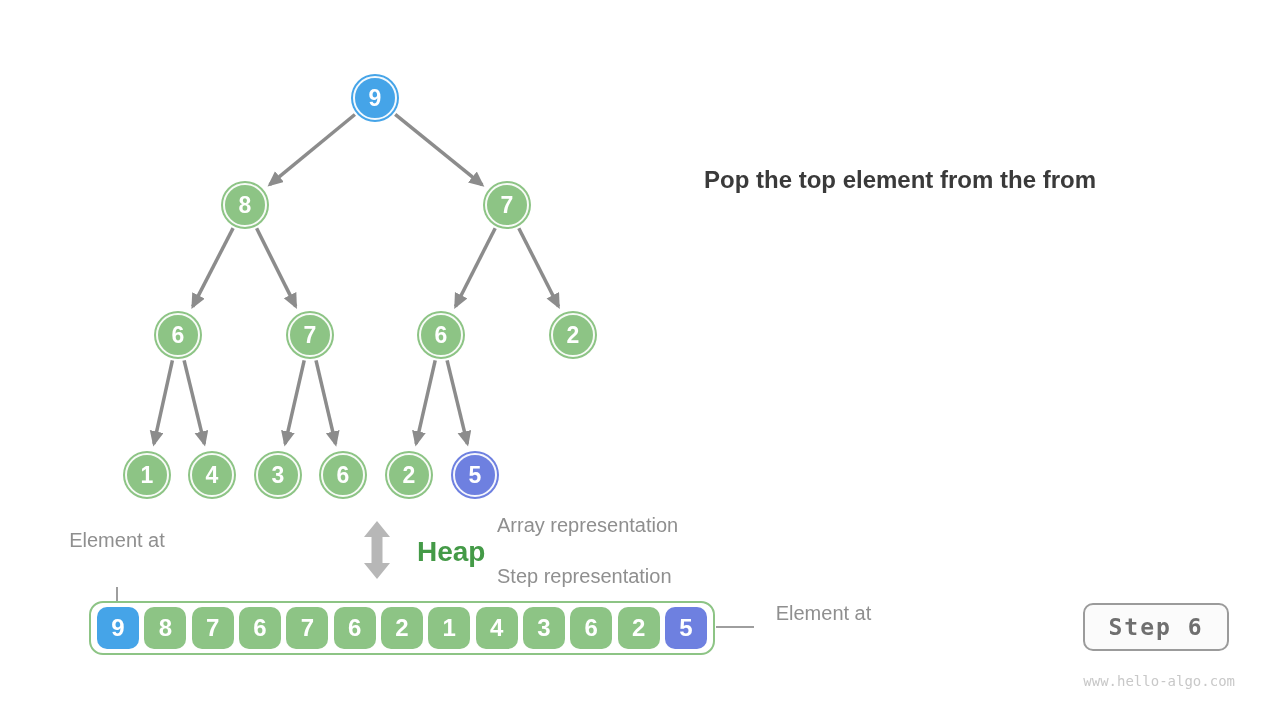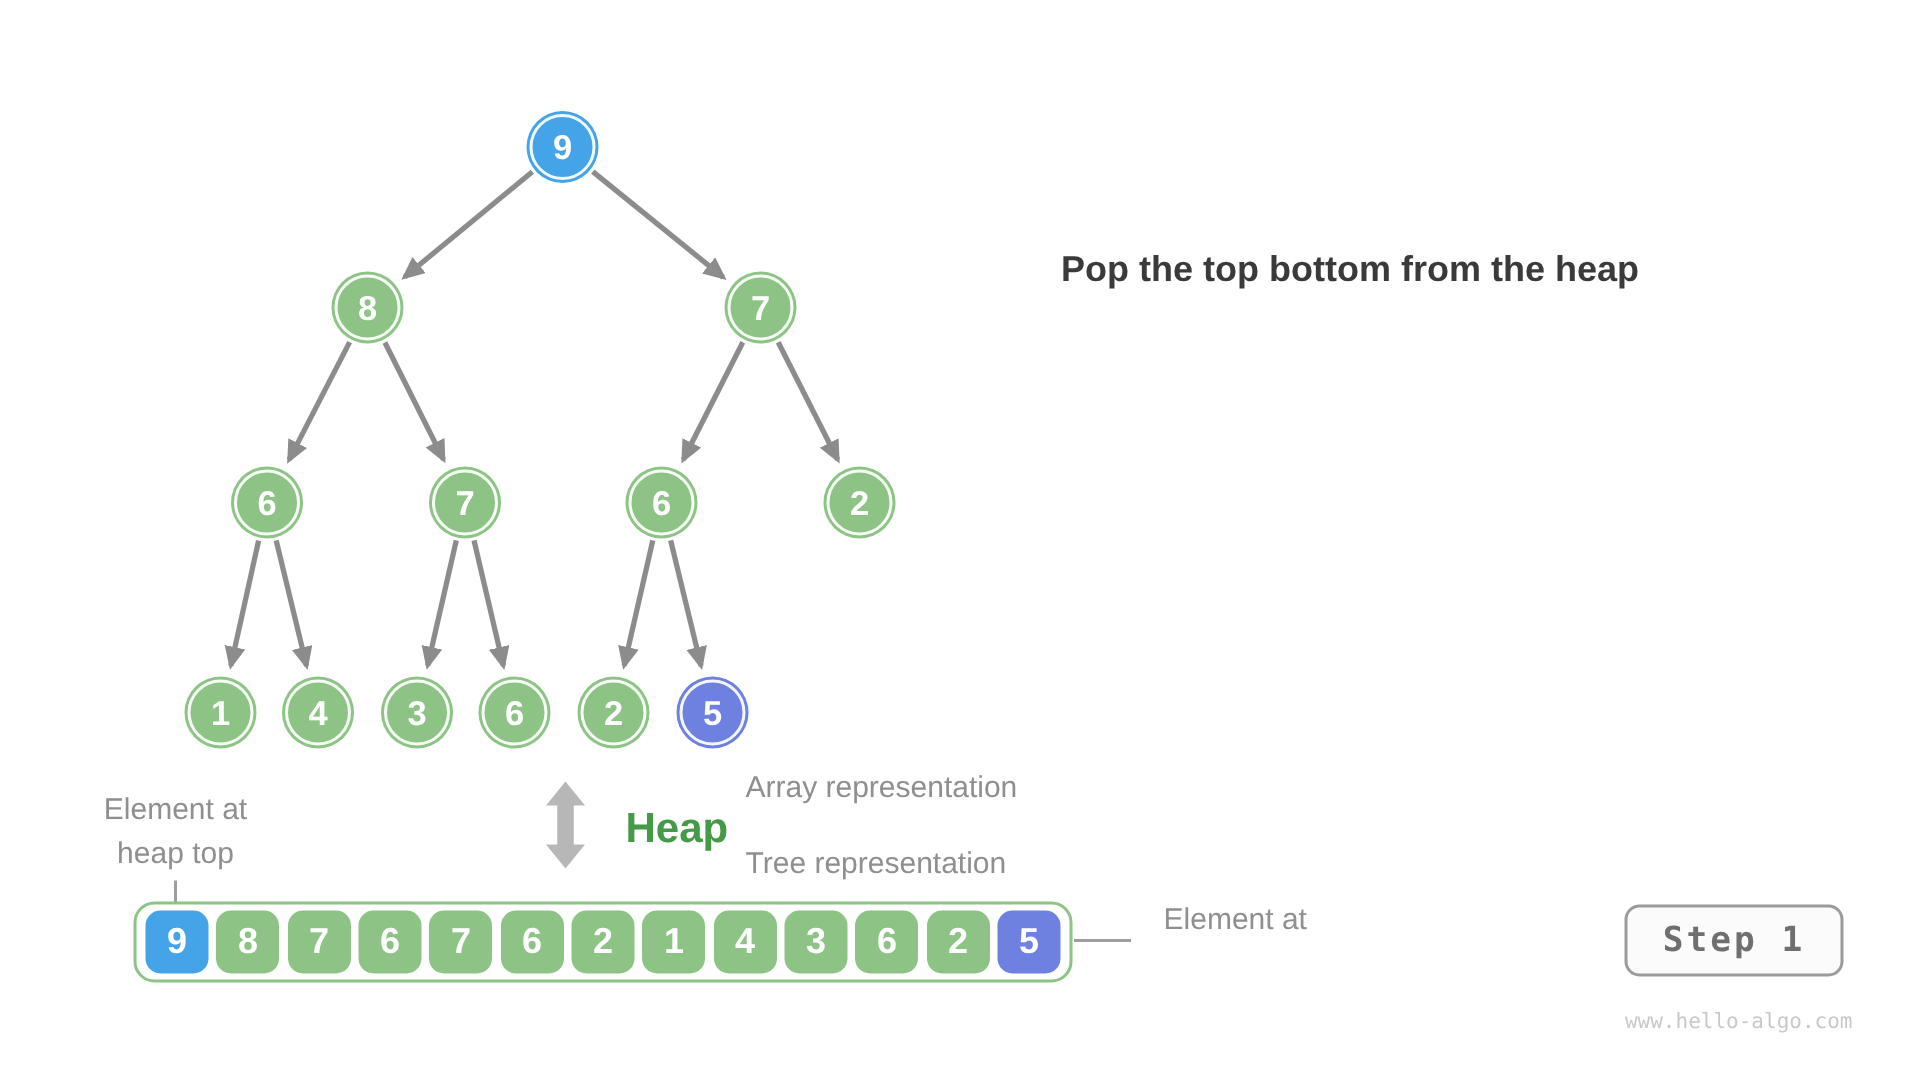--- a/index.html
+++ b/index.html
@@ -128,32 +128,31 @@
 <div class="node c-green" style="left:319px;top:451px">
     <span>6</span>
   </div>
 <div class="node c-green" style="left:385px;top:451px">
     <span>2</span>
   </div>
 <div class="node c-purple" style="left:451px;top:451px">
     <span>5</span>
   </div>
 
-<div class="abs caption">Pop the top bottom from the heap</div>
+<div class="abs caption">Pop the top element from the from</div>
 
 <svg class="abs" style="left:362px;top:521px" width="30" height="58">
   <polygon points="15,0 28,16 20.5,16 20.5,42 28,42 15,58 2,42 9.5,42 9.5,16 2,16" fill="#b7b7b7"></polygon>
 </svg>
 <div class="abs heap-word">Heap</div>
 <div class="abs gray-label label-tree">Array representation</div>
-<div class="abs gray-label label-array">Tree representation</div>
+<div class="abs gray-label label-array">Step representation</div>
 
 <div class="abs gray-label label-top">
   <div>Element at</div>
-  <div>heap top</div>
 </div>
 <div class="abs conn-v"></div>
 
 <div class="array-outline">
   <div class="cell c-blue">
       <span>9</span>
     </div>
   <div class="cell c-green">
       <span>8</span>
     </div>
@@ -190,14 +189,14 @@
   <div class="cell c-purple">
       <span>5</span>
     </div>
 </div>
 
 <div class="abs conn-h"></div>
 <div class="abs gray-label label-bottom">
   <div>Element at</div>
 </div>
 
-<div class="abs step-badge">Step 1</div>
+<div class="abs step-badge">Step 6</div>
 <div class="abs watermark">www.hello-algo.com</div>
 
 </body></html>

